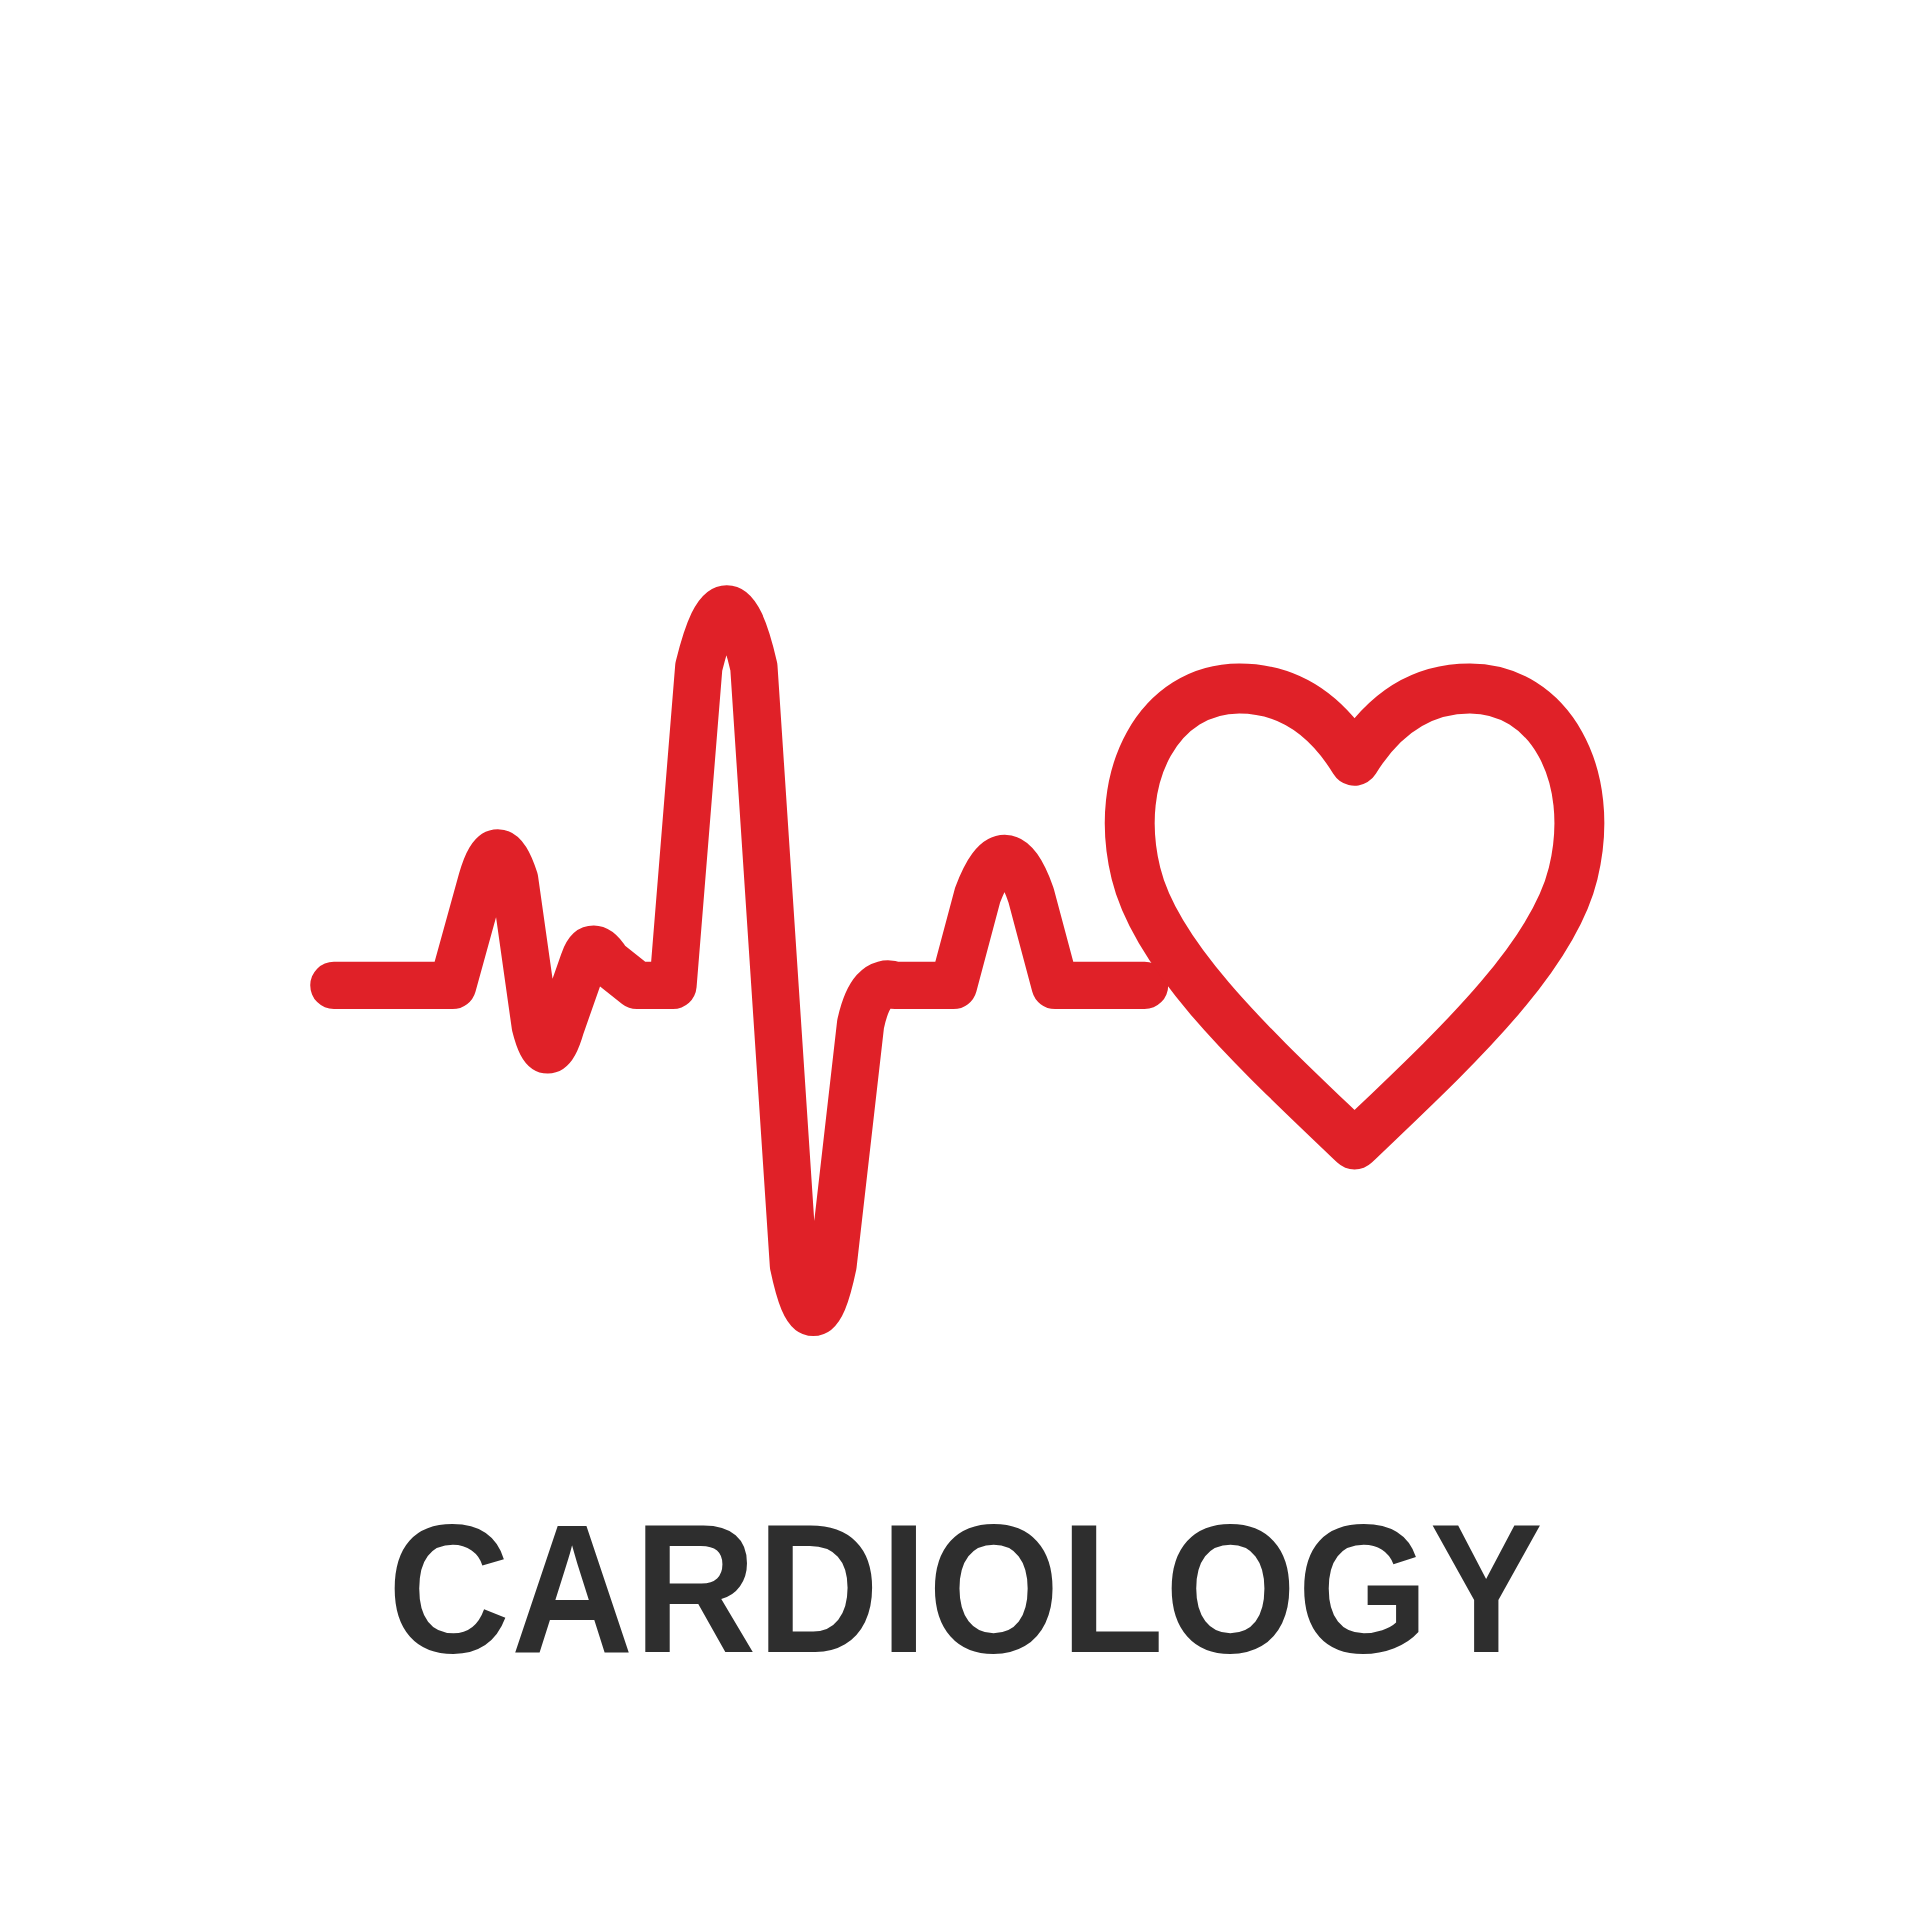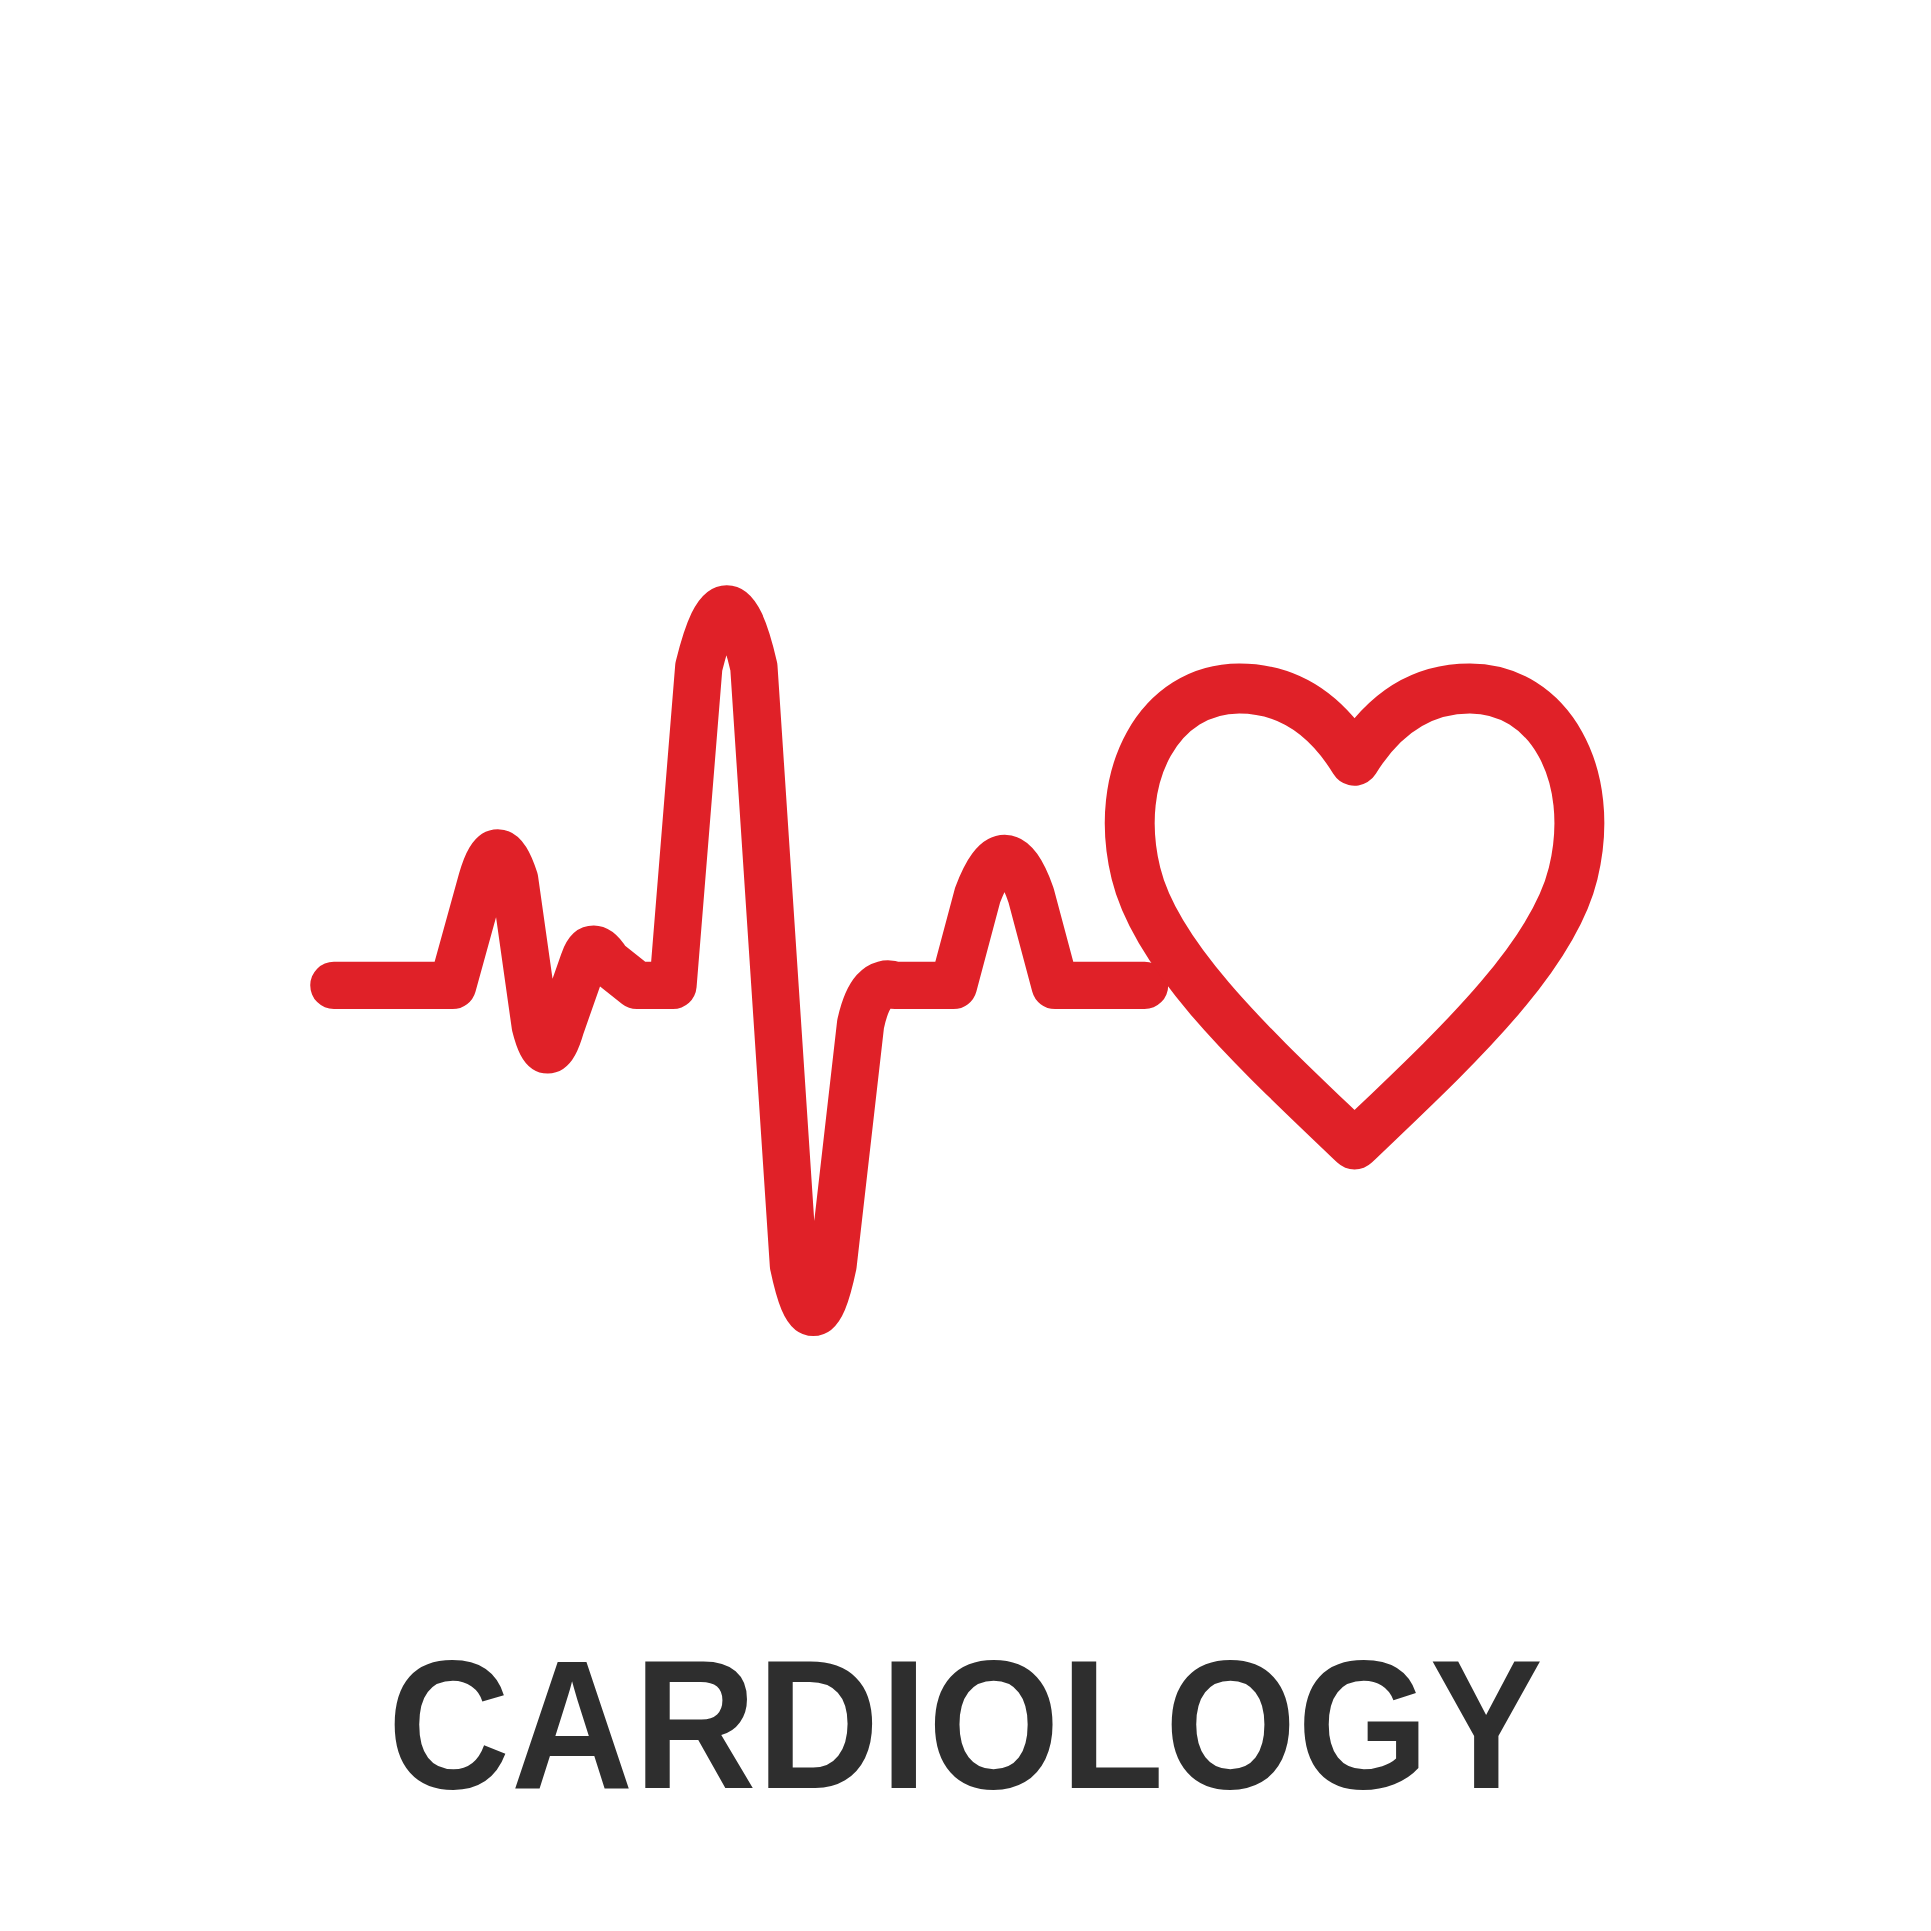--- a/index.html
+++ b/index.html
@@ -28,21 +28,21 @@
     top: 0;
     width: 1932px;
     height: 1932px;
     display: block;
   }
 
   
   #wordmark {
     position: absolute;
     left: 0;
-    top: 1633px;
+    top: 1497px;
     width: 1932px;
     text-align: center;
     line-height: 1;
     white-space: nowrap;
     user-select: none;
   }
   #wordmark-text {
     display: inline-block;
     font-family: "Liberation Sans", sans-serif;
     font-weight: 700;

